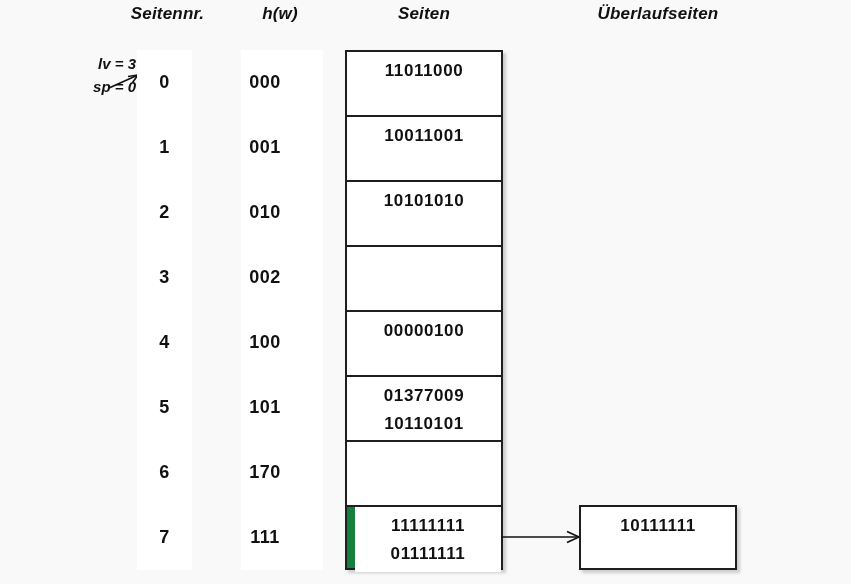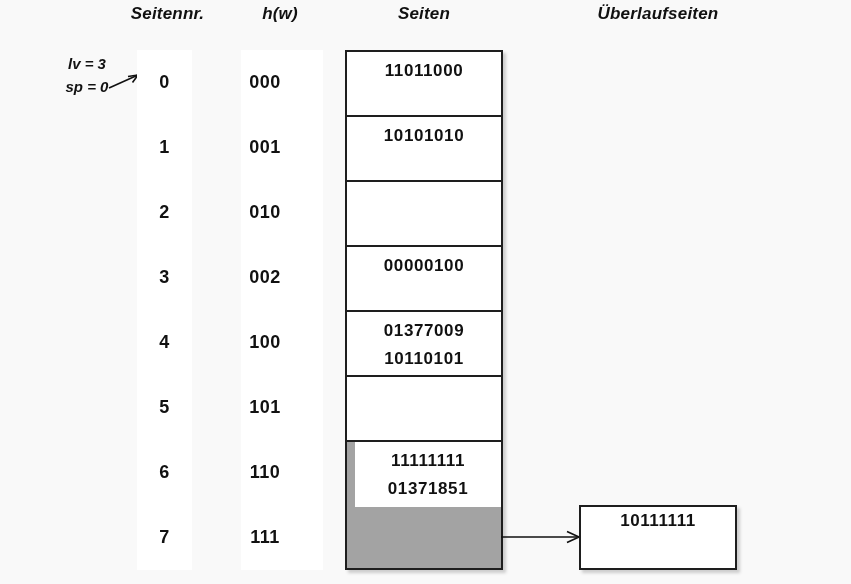--- a/index.html
+++ b/index.html
@@ -43,21 +43,21 @@
     top: 52px;
     width: 98px;
     text-align: right;
     font-style: italic;
     font-weight: 700;
     font-size: 15px;
     line-height: 23px;
     color: #111111;
     white-space: nowrap;
   }
-  #annotation .ann-line { display: block; text-align: center; }
+  #annotation .ann-line { display: block; }
 
   #pointer-arrow {
     position: absolute;
     left: 108px;
     top: 70px;
     width: 34px;
     height: 24px;
   }
 
   
@@ -91,21 +91,21 @@
 
   
   #seiten-table {
     position: absolute;
     left: 345px;
     top: 50px;
     width: 158px;
     height: 520px;
     border: 2px solid #1e1e1e;
     box-sizing: border-box;
-    background: #a3a3a3;
+    background: #15803d;
     box-shadow: 3px 3px 3px rgba(0,0,0,0.18);
   }
   .seiten-row {
     height: 65px;
     box-sizing: border-box;
     border-bottom: 2px solid #1e1e1e;
     display: flex;
     flex-direction: column;
     align-items: center;
     justify-content: flex-start;
@@ -128,20 +128,21 @@
     top: 505px;
     width: 158px;
     height: 65px;
     border: 2px solid #1e1e1e;
     box-sizing: border-box;
     background: #ffffff;
     box-shadow: 3px 3px 3px rgba(0,0,0,0.18);
     display: flex;
     align-items: flex-start;
     justify-content: center;
+    padding-top: 5px;
   }
   #overflow-box .seiten-entry { line-height: 28px; }
 
   
   #overflow-arrow {
     position: absolute;
     left: 501px;
     top: 524px;
     width: 82px;
     height: 26px;
@@ -180,43 +181,46 @@
     <div class="value-cell">7</div>
   </div>
 
   <div class="value-col" id="col-hw">
     <div class="value-cell">000</div>
     <div class="value-cell">001</div>
     <div class="value-cell">010</div>
     <div class="value-cell">002</div>
     <div class="value-cell">100</div>
     <div class="value-cell">101</div>
-    <div class="value-cell">110</div>
+    <div class="value-cell">170</div>
     <div class="value-cell">111</div>
   </div>
 
   <div id="seiten-table">
     <div class="seiten-row">
       <span class="seiten-entry">11011000</span>
+    </div>
+    <div class="seiten-row">
+      <span class="seiten-entry">10011001</span>
     </div>
     <div class="seiten-row">
       <span class="seiten-entry">10101010</span>
     </div>
     <div class="seiten-row"></div>
     <div class="seiten-row">
       <span class="seiten-entry">00000100</span>
     </div>
     <div class="seiten-row">
       <span class="seiten-entry">01377009</span>
       <span class="seiten-entry">10110101</span>
     </div>
     <div class="seiten-row"></div>
     <div class="seiten-row">
       <span class="seiten-entry">11111111</span>
-      <span class="seiten-entry">01371851</span>
+      <span class="seiten-entry">01111111</span>
     </div>
   </div>
 
   <svg id="overflow-arrow" viewBox="0 0 82 26">
     <line x1="0" y1="13" x2="76" y2="13" stroke="#111111" stroke-width="1.6"></line>
     <path d="M78 13 L66 7.5 M78 13 L66 18.5" stroke="#111111" stroke-width="1.6" fill="none"></path>
   </svg>
 
   <div id="overflow-box">
     <span class="seiten-entry">10111111</span>

